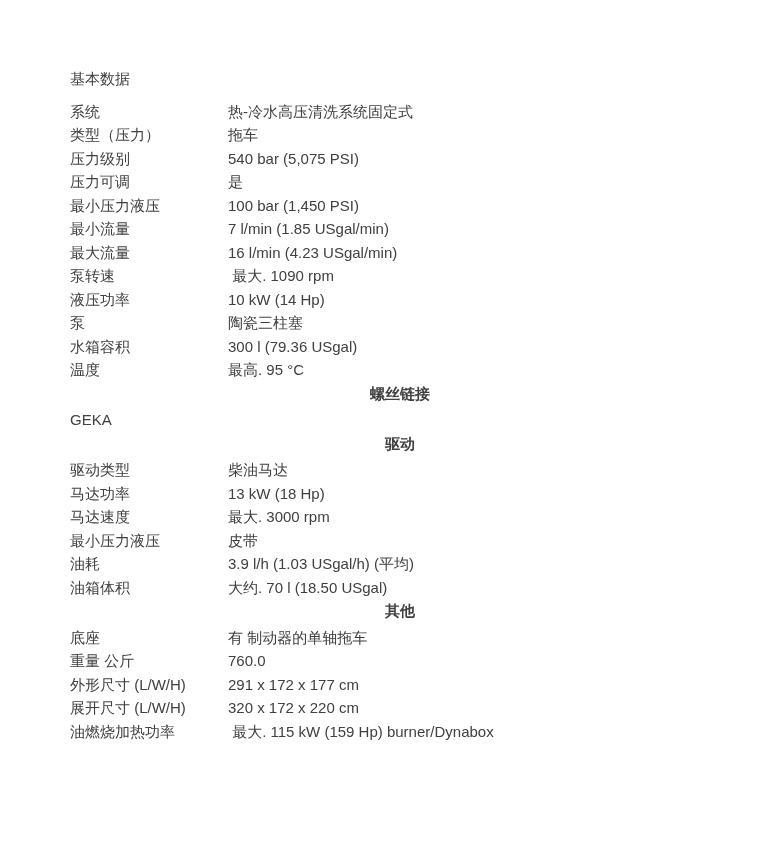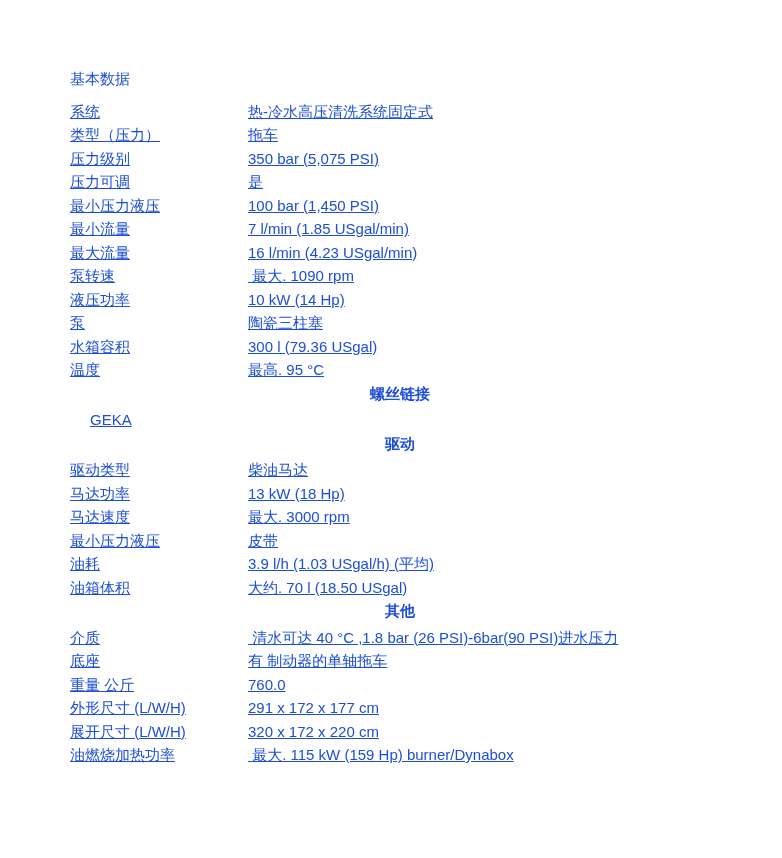--- a/index.html
+++ b/index.html
@@ -27,51 +27,49 @@
     line-height: 23.5px;
   }
   .section-heading {
     font-weight: bold;
     margin: 0 0 3px 0;
     text-align: center;
   }
   .spec-row {
     display: flex;
     align-items: flex-start;
-    text-decoration: underline;
   }
   .spec-label {
     flex: 0 0 158px;
     white-space: pre-wrap;
   }
   .spec-value {
     flex: 1 1 auto;
     white-space: pre-wrap;
-    margin-left: 20px;
   }
 </style>
 </head>
 <body style="background: rgb(255, 255, 255);">
 
-<div class="document" style="color: #1d4ed8;">
+<div class="document" style="color: #404040;">
 
   <h1 class="page-title">基本数据</h1>
 
   <div class="section">
     <div class="spec-row">
       <div class="spec-label">系统</div>
       <div class="spec-value">热-冷水高压清洗系统固定式</div>
     </div>
     <div class="spec-row">
       <div class="spec-label">类型（压力）</div>
       <div class="spec-value">拖车</div>
     </div>
     <div class="spec-row">
       <div class="spec-label">压力级别</div>
-      <div class="spec-value">350 bar (5,075 PSI)</div>
+      <div class="spec-value">540 bar (5,075 PSI)</div>
     </div>
     <div class="spec-row">
       <div class="spec-label">压力可调</div>
       <div class="spec-value">是</div>
     </div>
     <div class="spec-row">
       <div class="spec-label">最小压力液压</div>
       <div class="spec-value">100 bar (1,450 PSI)</div>
     </div>
     <div class="spec-row">
@@ -135,24 +133,20 @@
     </div>
     <div class="spec-row">
       <div class="spec-label">油箱体积</div>
       <div class="spec-value">大约. 70 l (18.50 USgal)</div>
     </div>
   </div>
 
   <div class="section">
     <div class="section-heading">其他</div>
     <div class="spec-row">
-      <div class="spec-label">介质</div>
-      <div class="spec-value"> 清水可达 40 °C ,1.8 bar (26 PSI)-6bar(90 PSI)进水压力</div>
-    </div>
-    <div class="spec-row">
       <div class="spec-label">底座</div>
       <div class="spec-value">有 制动器的单轴拖车</div>
     </div>
     <div class="spec-row">
       <div class="spec-label">重量 公斤</div>
       <div class="spec-value">760.0</div>
     </div>
     <div class="spec-row">
       <div class="spec-label">外形尺寸 (L/W/H)</div>
       <div class="spec-value">291 x 172 x 177 cm</div>

